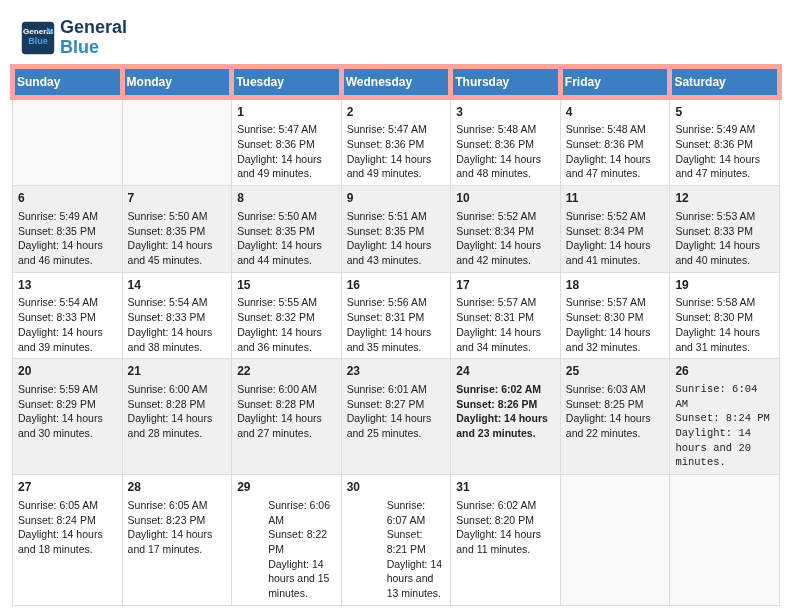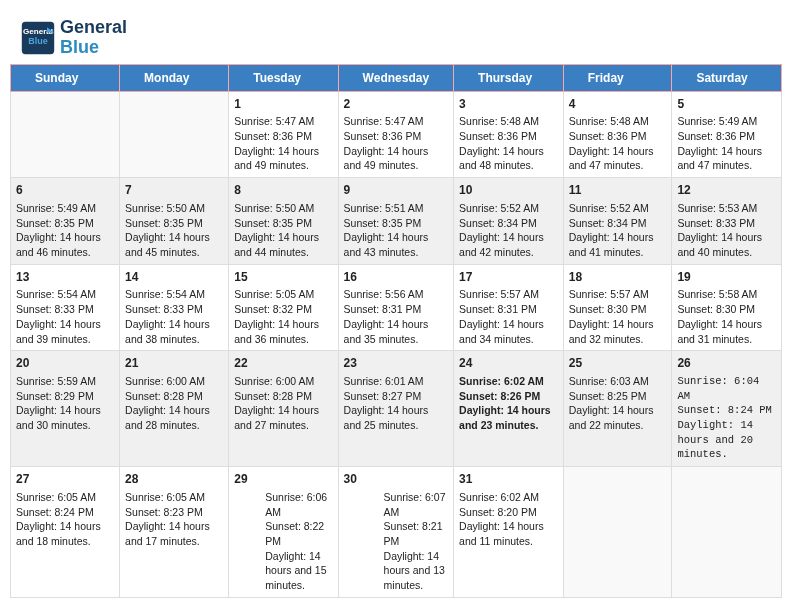--- a/index.html
+++ b/index.html
@@ -49,23 +49,23 @@
     .calendar {
       width: 100%;
       border-collapse: collapse;
       border: 1px solid #ccc;
       font-size: 11px;
     }
     .calendar th {
       background-color: #3a7fc1;
       color: #fff;
       text-align: left;
-      padding: 6px 24px;
+      padding: 6px 2px;
       font-size: 12px;
-      border: 1px solid #fca5a5;
+      border: 5px solid #fca5a5;
     }
     .calendar td {
       vertical-align: top;
       padding: 4px 5px;
       border: 1px solid #ddd;
       width: calc(100% / 7);
       min-height: 80px;
       background: #fff;
       color: #222;
       line-height: 1.4;
@@ -207,21 +207,21 @@
 Daylight: 14 hours and 39 minutes.</div>
         </td>
         <td>
           <span class="day-num">14</span>
           <div class="day-info" style="white-space: pre-line;">Sunrise: 5:54 AM
 Sunset: 8:33 PM
 Daylight: 14 hours and 38 minutes.</div>
         </td>
         <td>
           <span class="day-num">15</span>
-          <div class="day-info" style="white-space: pre-line;">Sunrise: 5:05 AM
+          <div class="day-info" style="white-space: pre-line;">Sunrise: 5:55 AM
 Sunset: 8:32 PM
 Daylight: 14 hours and 36 minutes.</div>
         </td>
         <td>
           <span class="day-num">16</span>
           <div class="day-info" style="white-space: pre-line;">Sunrise: 5:56 AM
 Sunset: 8:31 PM
 Daylight: 14 hours and 35 minutes.</div>
         </td>
         <td>

